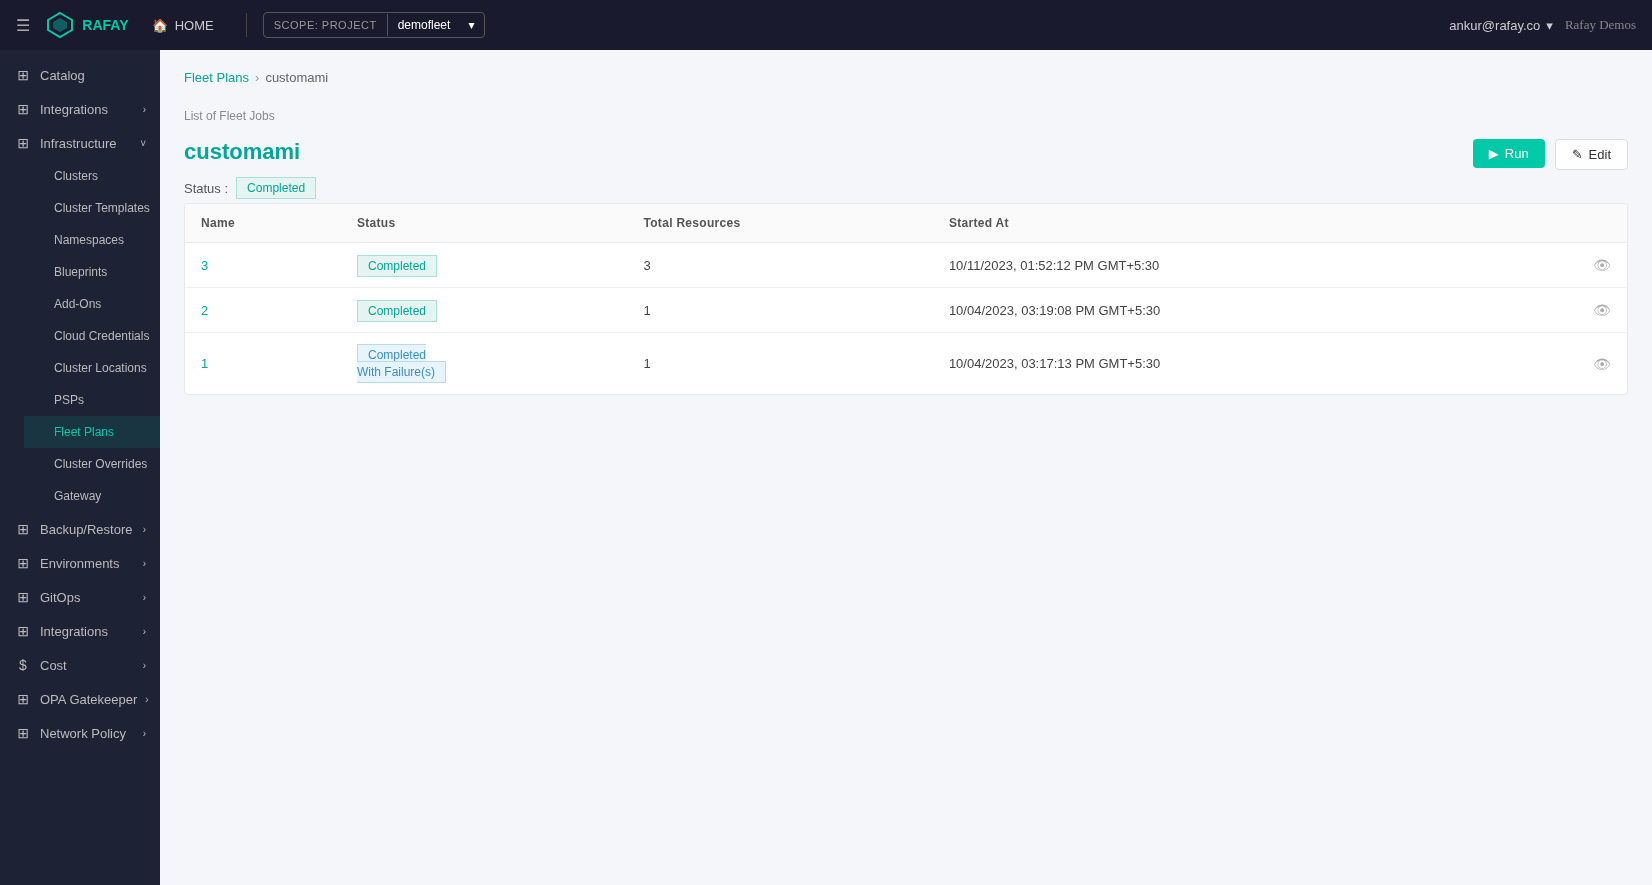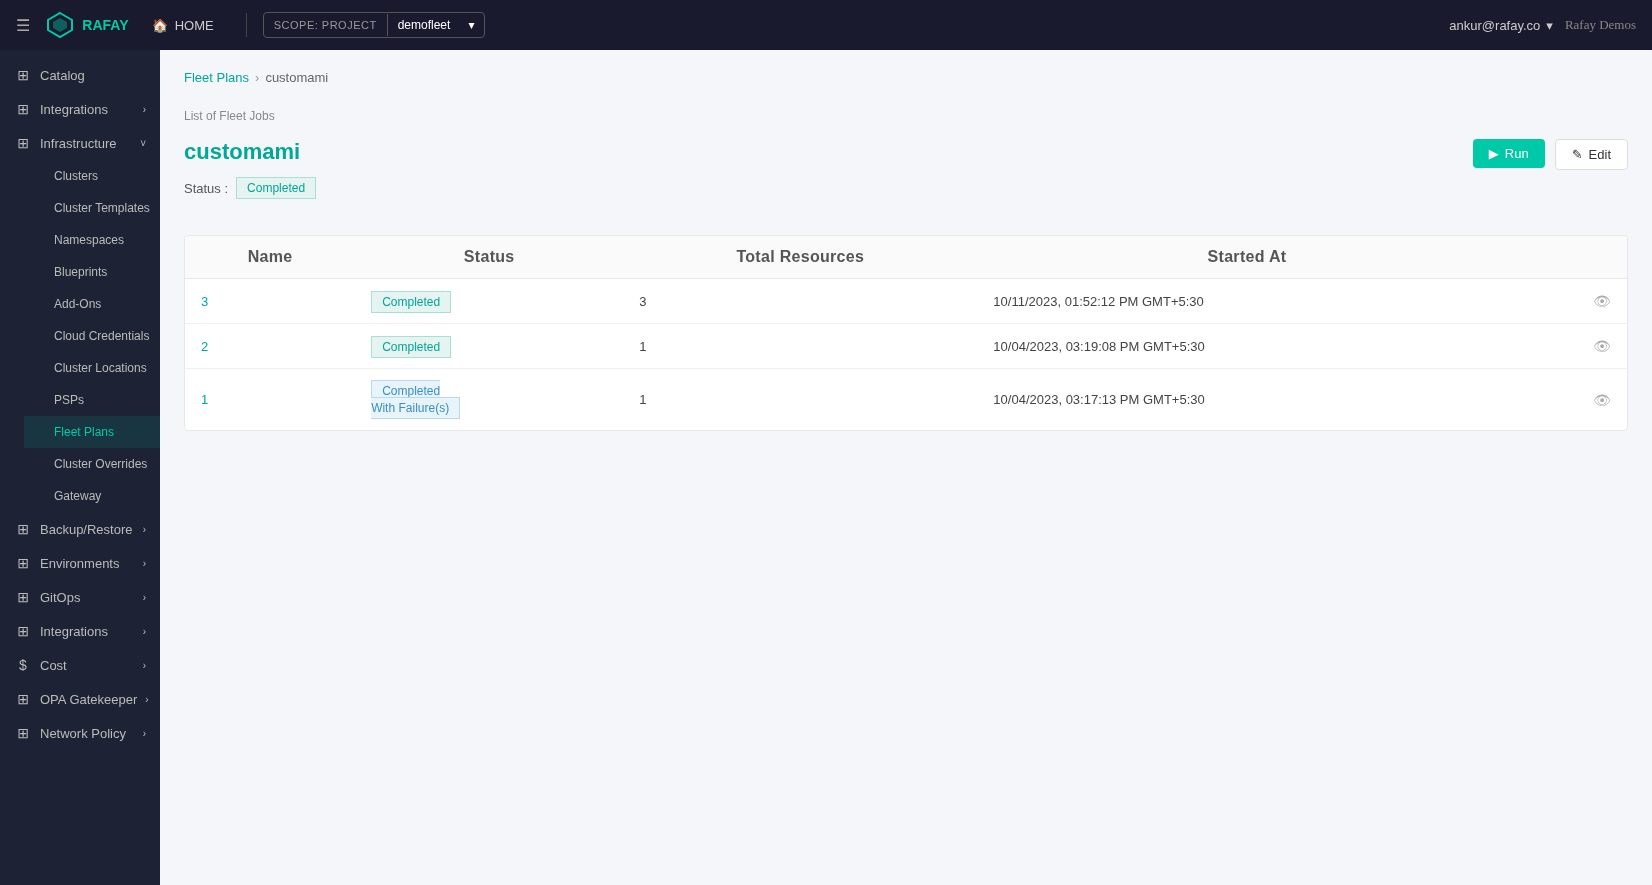--- a/index.html
+++ b/index.html
@@ -123,21 +123,21 @@
     .breadcrumb .sep { color: #999; }
 
     .page-subtitle { font-size: 12px; color: #888; margin-bottom: 16px; margin-top: 24px; }
 
     .page-title { font-size: 22px; font-weight: 600; color: #00a896; margin-bottom: 12px; }
 
     .status-row {
       display: flex;
       align-items: center;
       gap: 8px;
-      margin-bottom: 36px;
+      margin-bottom: 4px;
       font-size: 13px;
       color: #555;
     }
     .badge {
       padding: 3px 10px;
       border-radius: 0;
       font-size: 12px;
       font-weight: 500;
     }
     .badge-completed {
@@ -197,22 +197,22 @@
     table {
       width: 100%;
       border-collapse: collapse;
     }
     thead tr {
       background: #fafafa;
       border-bottom: 1px solid #e8e8e8;
     }
     thead th {
       padding: 12px 16px;
-      text-align: center;
-      font-size: 16px;
+      text-align: left;
+      font-size: 12px;
       font-weight: 600;
       color: #555;
       letter-spacing: 0.3px;
     }
     tbody tr {
       border-bottom: 1px solid #f0f0f0;
     }
     tbody tr:last-child { border-bottom: none; }
     tbody td {
       padding: 14px 16px;

